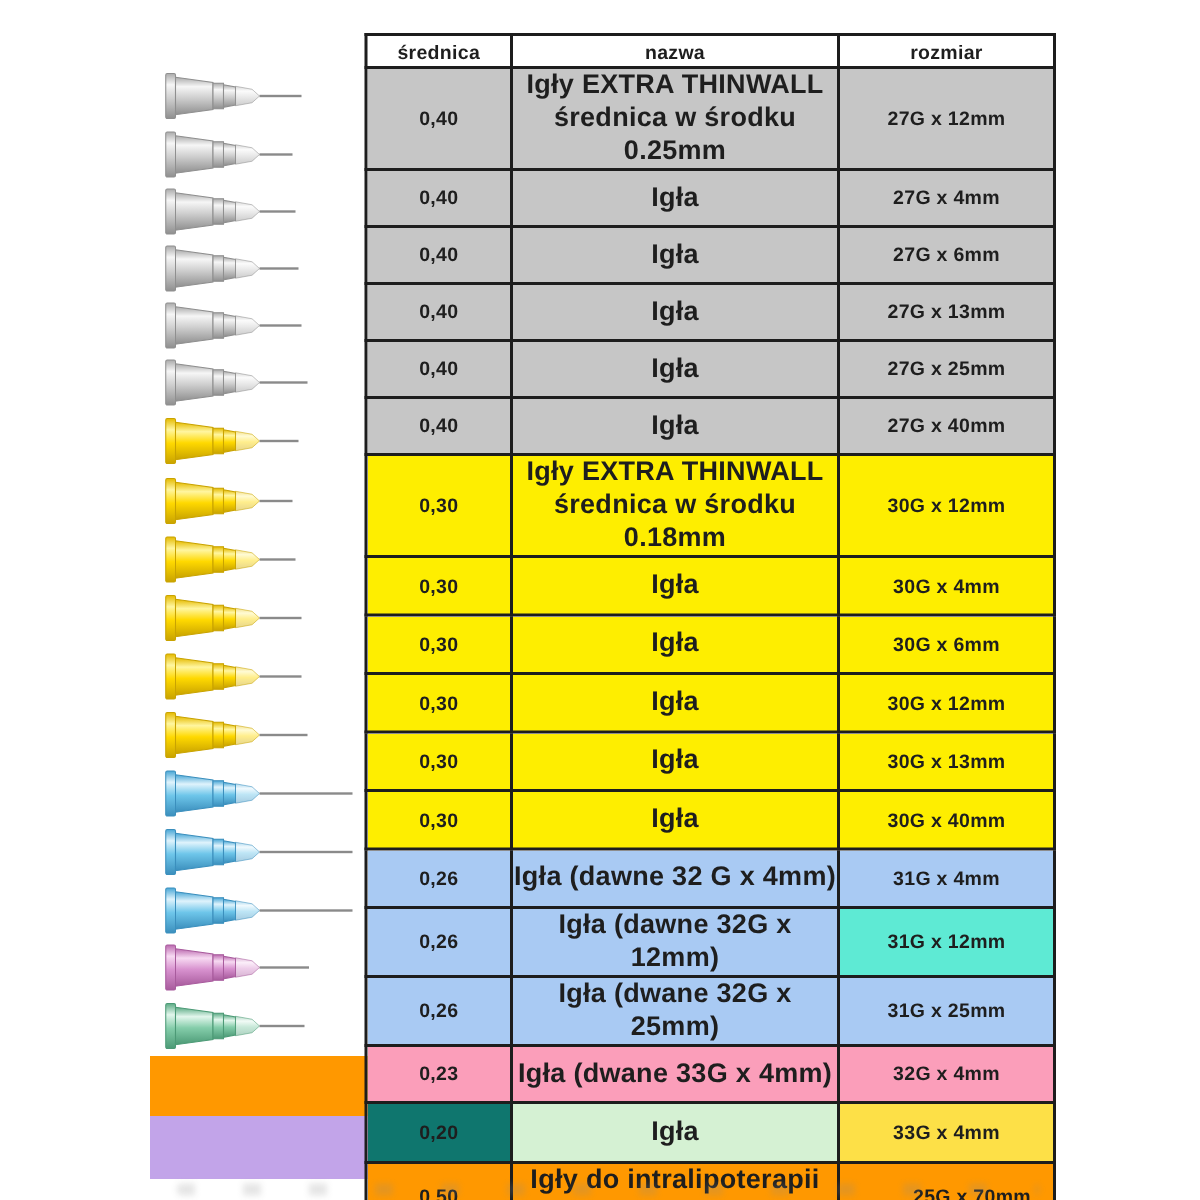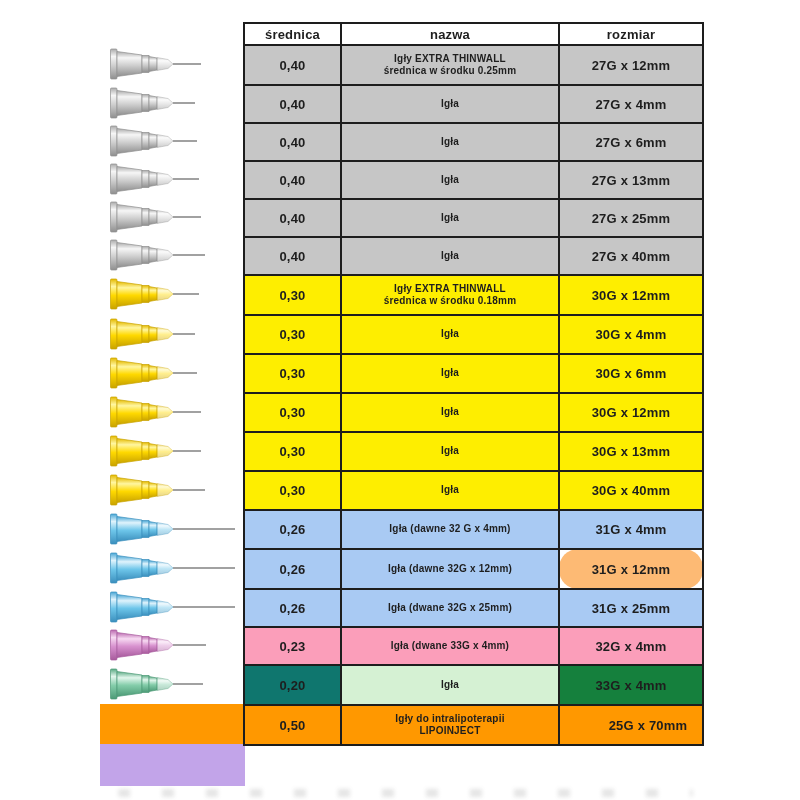--- a/index.html
+++ b/index.html
@@ -10,21 +10,21 @@
   #needle-table{
     position:absolute;left:243px;top:22px;width:459px;
     border-collapse:collapse;table-layout:fixed;
   }
   #needle-table th,#needle-table td{
     border:2px solid #1d1d1d;text-align:center;vertical-align:middle;
     padding:0;font-weight:700;color:#1e1e1e;letter-spacing:0.2px;
     font-size:13px;overflow:hidden;
   }
   #needle-table th{background:#ffffff;height:20px;font-size:13px;}
-  #needle-table td.name-cell{white-space:pre-line;line-height:1.22;font-size:10px;}
+  #needle-table td.name-cell{white-space:pre-line;line-height:1.22;font-size:18px;}
   #needle-illustrations{position:absolute;left:0;top:0;width:243px;height:800px;}
   #needle-illustrations svg{position:absolute;display:block;}
   .band{position:absolute;left:100px;width:145px;}
   #watermark-strip{
     position:absolute;left:118px;top:789px;width:575px;height:8px;
     background:repeating-linear-gradient(90deg,
       rgba(140,140,140,0.5) 0px, rgba(140,140,140,0.5) 12px,
       rgba(255,255,255,0) 12px, rgba(255,255,255,0) 44px);
     filter:blur(2px);opacity:0.45;border-radius:3px;
   }
@@ -389,36 +389,36 @@
           <td style="background: rgb(254, 238, 0);">30G x 40mm</td>
         </tr>
         <tr style="height: 39px;">
           <td style="background: rgb(169, 202, 243);">0,26</td>
           <td class="name-cell" style="background: rgb(169, 202, 243);">Igła (dawne 32 G x 4mm)</td>
           <td style="background: rgb(169, 202, 243);">31G x 4mm</td>
         </tr>
         <tr style="height: 40px;">
           <td style="background: rgb(169, 202, 243);">0,26</td>
           <td class="name-cell" style="background: rgb(169, 202, 243);">Igła (dawne 32G x 12mm)</td>
-          <td style="background: #fdba74; border-radius: 19px;">31G x 12mm</td>
+          <td style="background: #5eead4;">31G x 12mm</td>
         </tr>
         <tr style="height: 38px;">
           <td style="background: rgb(169, 202, 243);">0,26</td>
           <td class="name-cell" style="background: rgb(169, 202, 243); margin-top: 16px;">Igła (dwane 32G x 25mm)</td>
           <td style="background: rgb(169, 202, 243);">31G x 25mm</td>
         </tr>
         <tr style="height: 38px;">
           <td style="background: rgb(251, 158, 186);">0,23</td>
           <td class="name-cell" style="background: rgb(251, 158, 186);">Igła (dwane 33G x 4mm)</td>
           <td style="background: rgb(251, 158, 186);">32G x 4mm</td>
         </tr>
         <tr style="height: 40px;">
           <td style="background: #0f766e;">0,20</td>
           <td class="name-cell" style="background: rgb(213, 241, 211);">Igła</td>
-          <td style="background: #15803d;">33G x 4mm</td>
+          <td style="background: #fde047;">33G x 4mm</td>
         </tr>
         <tr style="height: 40px;">
           <td style="background: rgb(255, 152, 0);">0,50</td>
           <td class="name-cell" style="background: rgb(255, 152, 0);">Igły do intralipoterapii
 LIPOINJECT</td>
           <td style="background: rgb(255, 152, 0); padding-left: 34px;">25G x 70mm</td>
         </tr>
       </tbody>
   </table>
 

